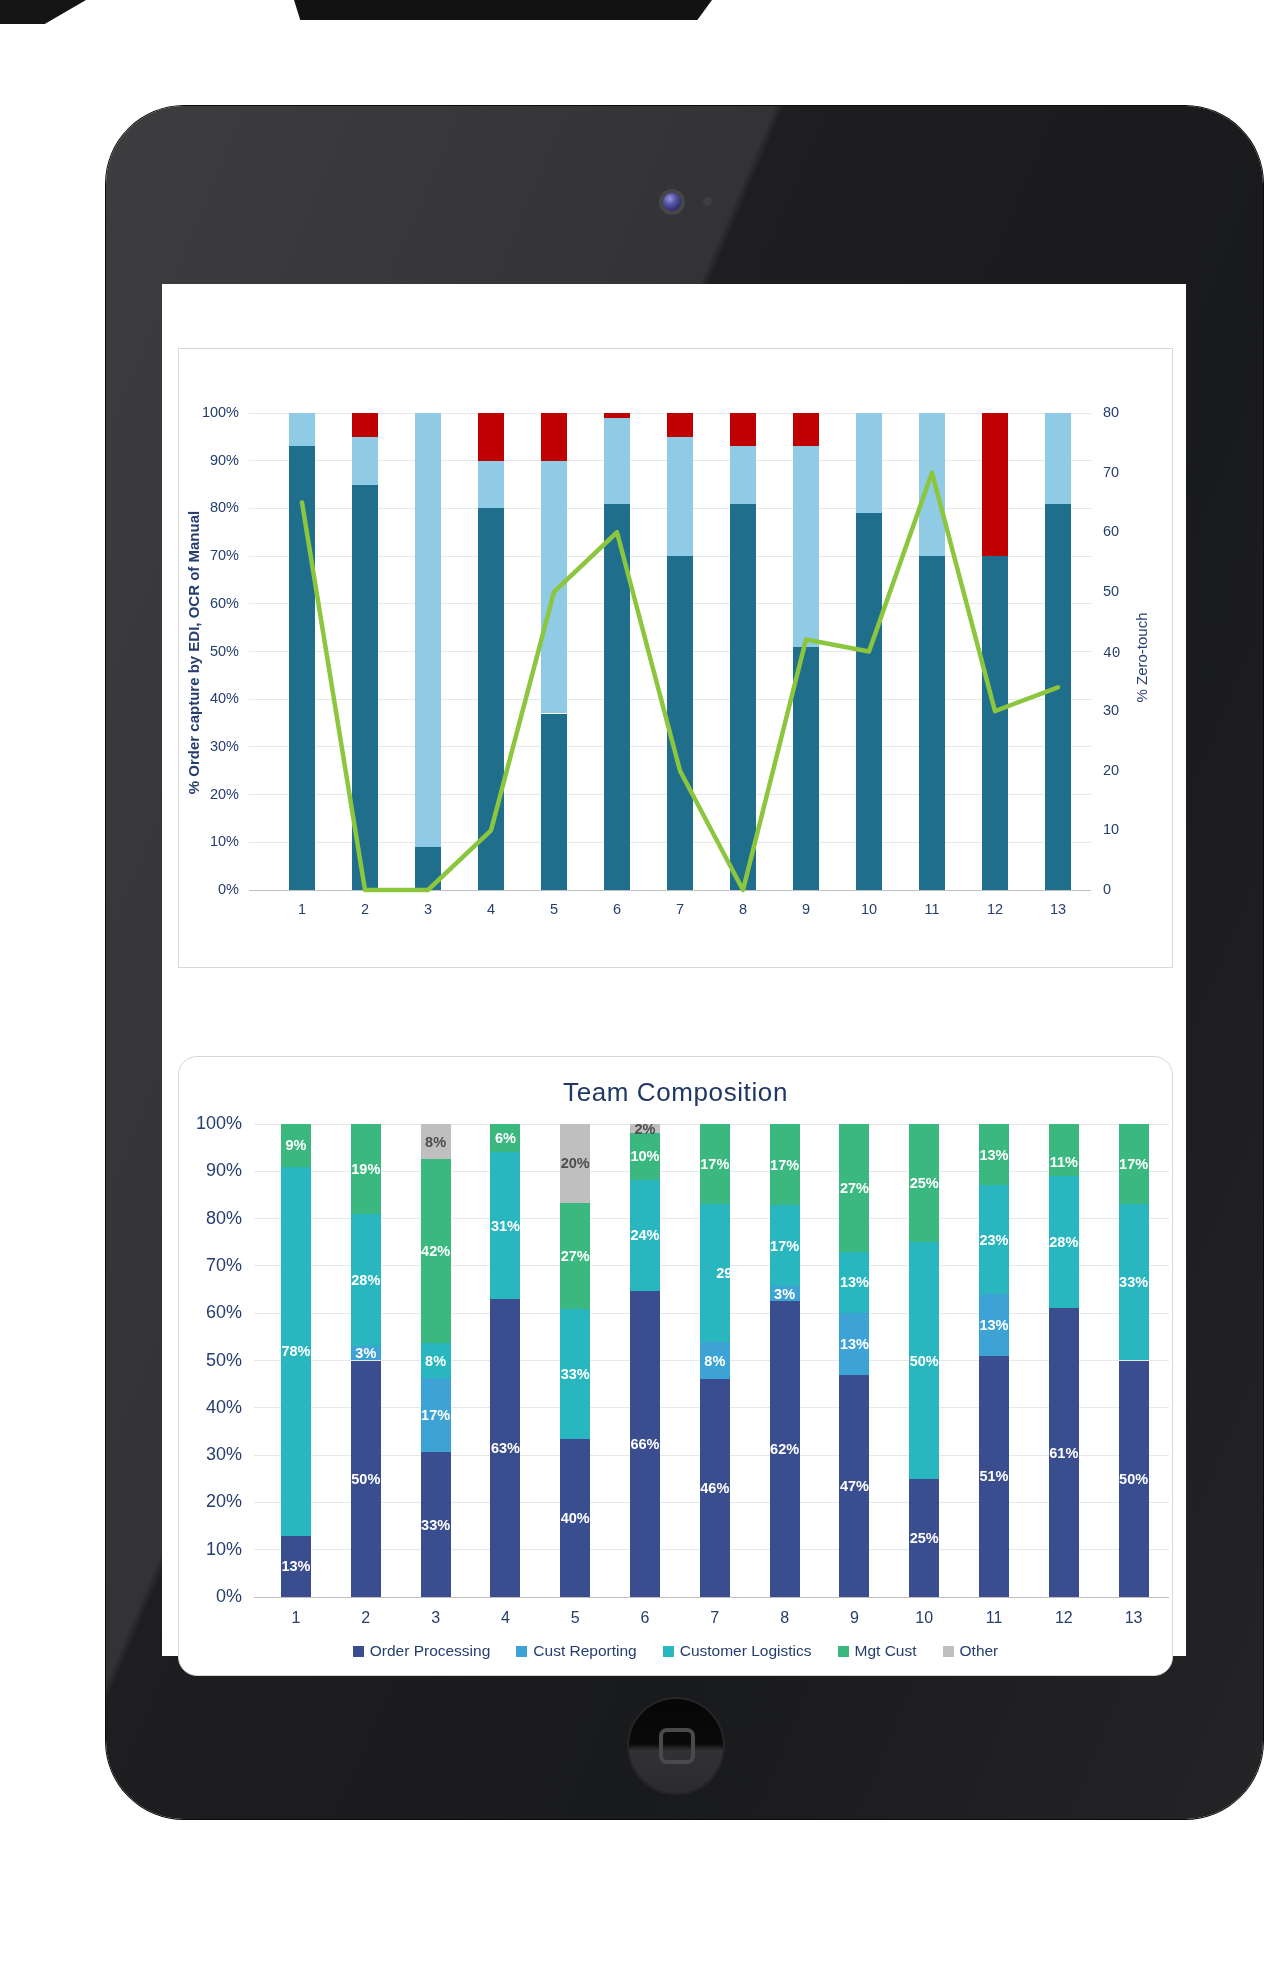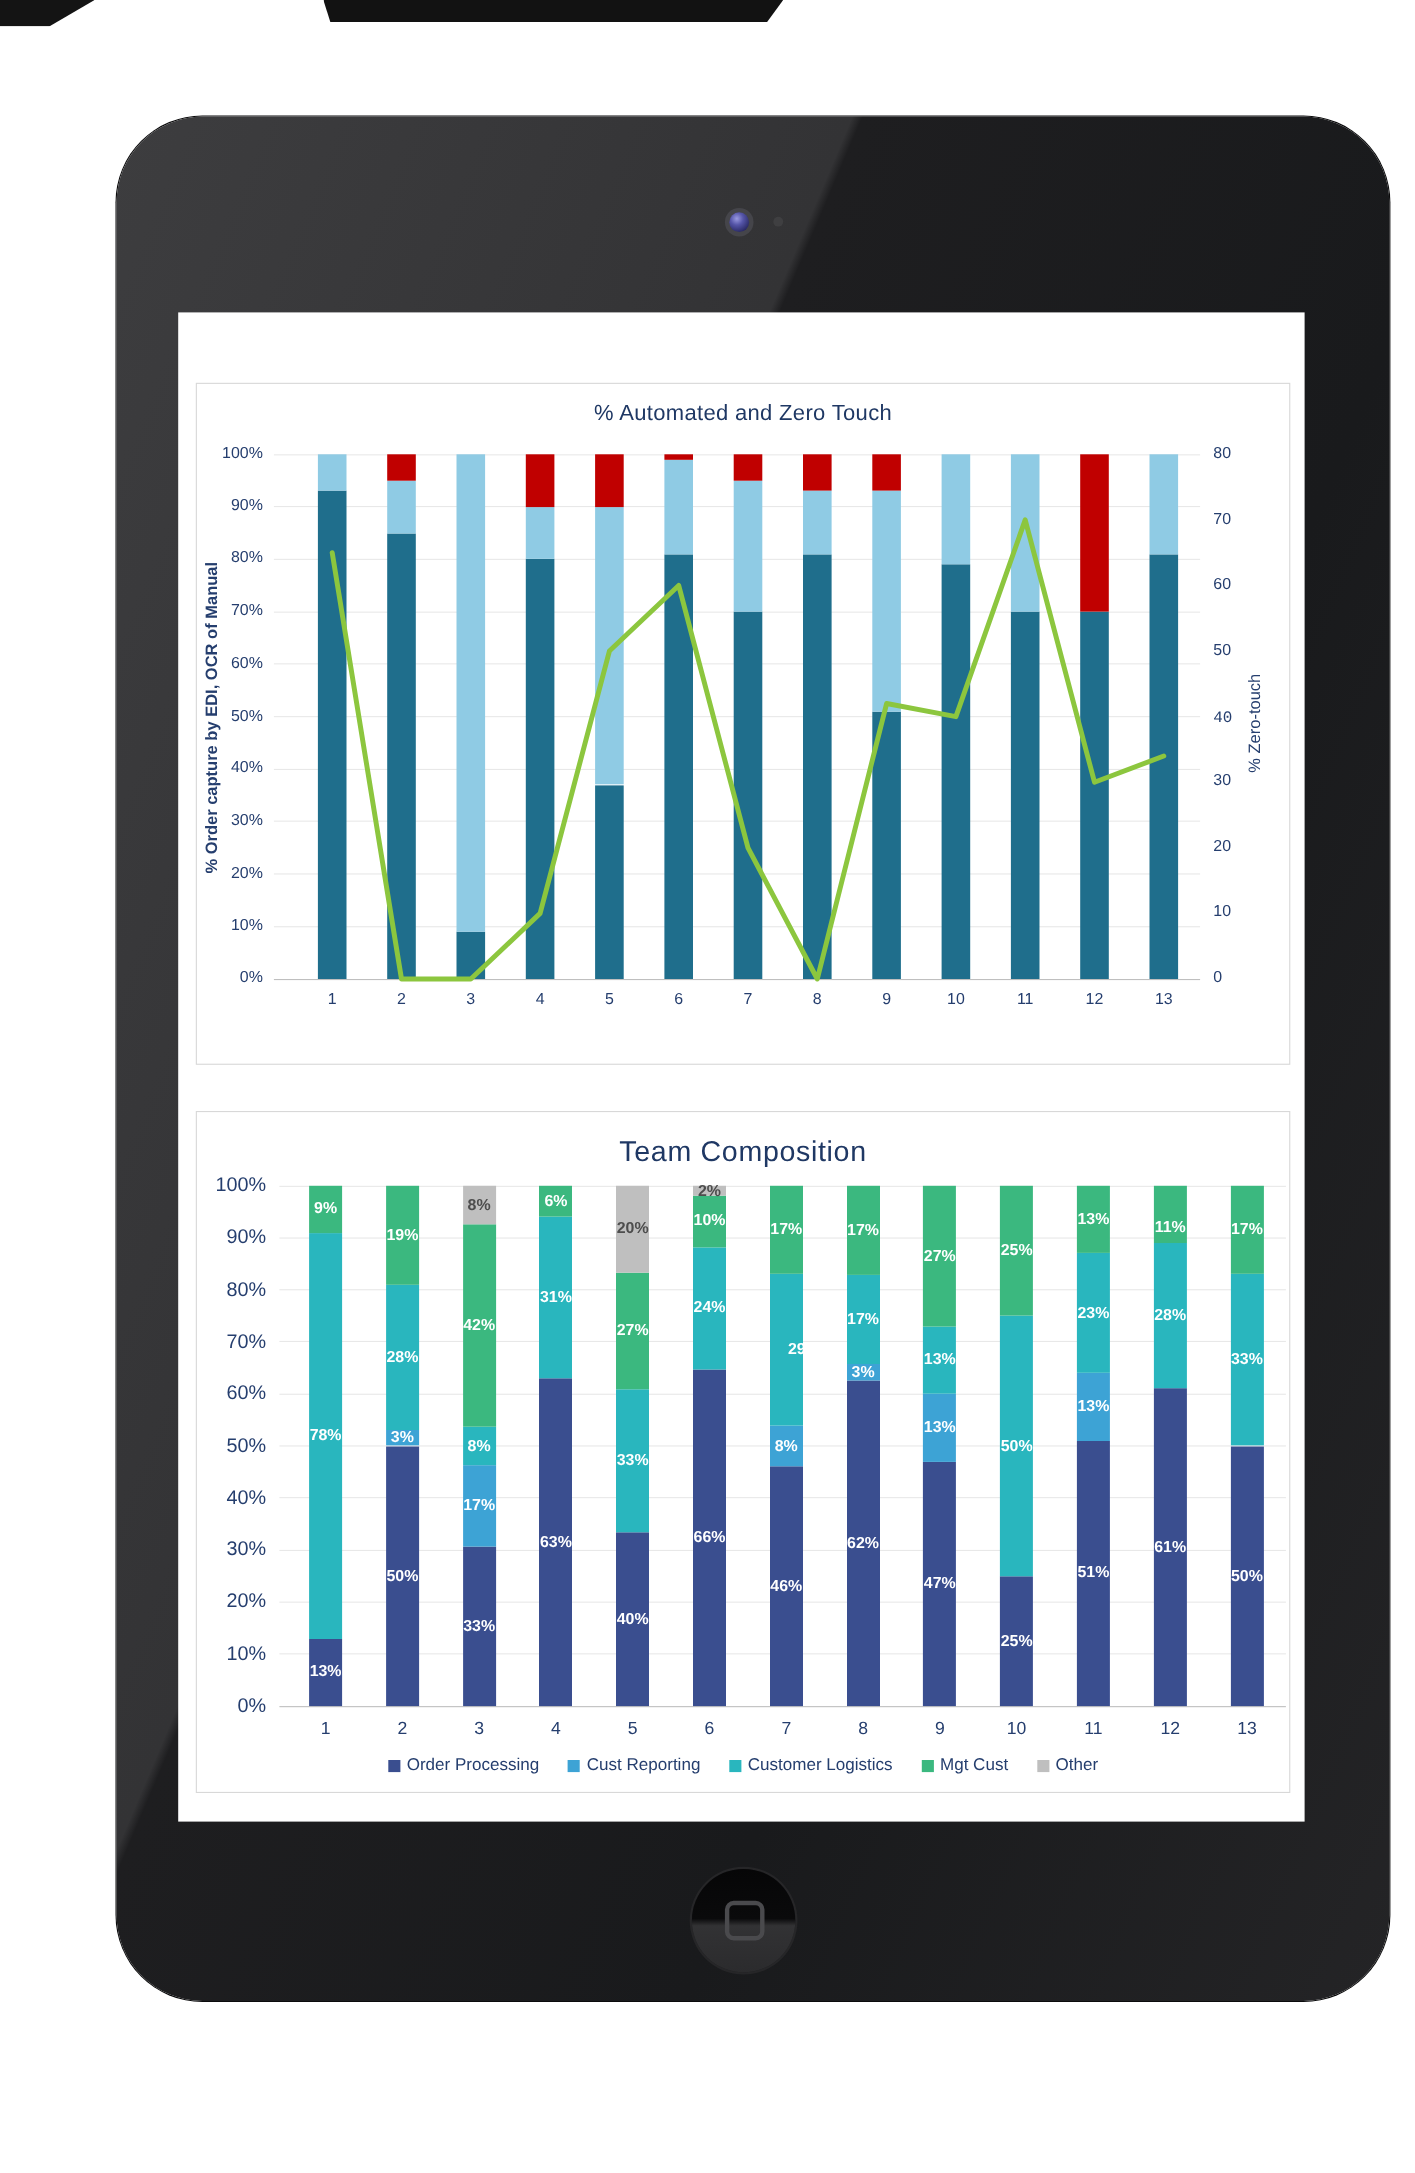--- a/index.html
+++ b/index.html
@@ -27,21 +27,21 @@
 
   .home-button{left:629px;top:1699px;width:94px;height:94px;border-radius:50%;
           background:linear-gradient(180deg,#060607 0%,#0a0a0b 48%,#323234 55%,#2b2b2d 100%);
           box-shadow:0 0 0 2px #262628;}
   .home-square{left:659px;top:1728px;width:28px;height:28px;border:4px solid #4a4a4d;
           border-radius:8px;background:transparent;}
 
   
   .panel{background:#ffffff;border:1px solid #d8d8d8;box-sizing:border-box;}
   .panel1{left:178px;top:348px;width:995px;height:620px;}
-  .panel2{left:178px;top:1010px;width:995px;height:620px;}
+  .panel2{left:178px;top:1056px;width:995px;height:620px;border-radius:19px;}
 
   .chart-title{width:100%;text-align:center;color:#1f3864;font-weight:400;}
   .c1-title{top:16px;font-size:20px;letter-spacing:.3px;}
   .c2-title{top:20px;font-size:26px;letter-spacing:.6px;}
 
   .rot{transform:rotate(-90deg);transform-origin:center;white-space:nowrap;
        color:#253e6e;font-size:15px;font-weight:600;}
   .rot-left{left:-186px;top:295px;width:400px;text-align:center;}
   .rot-right{left:762px;top:300px;width:400px;text-align:center;font-weight:400;}
 
@@ -78,21 +78,20 @@
   <div class="abs corner-wedge"></div>
 
   <div class="abs tablet"></div>
   <div class="abs camera-ring"></div>
   <div class="abs camera-lens"></div>
   <div class="abs camera-dot2"></div>
 
   <div class="abs screen"></div>
 
   <div class="abs panel panel1 c1">
-    <div class="abs chart-title c1-title">% Automated and Zero Touch</div>
     <div class="abs rot rot-left">% Order capture by EDI, OCR of Manual</div>
     <div class="abs rot rot-right">% Zero-touch</div>
     <div class="abs" id="c1-plot" style="left:0;top:0;width:995px;height:620px;">
         <div class="axisline" style="left: 70px; top: 540.5px; width: 842px; position: absolute;"></div>
         <div class="tick tick-y" style="left: 0px; top: 532px; position: absolute;">0%</div>
         <div class="gridline" style="left: 70px; top: 492.8px; width: 842px; position: absolute;"></div>
         <div class="tick tick-y" style="left: 0px; top: 484.3px; position: absolute;">10%</div>
         <div class="gridline" style="left: 70px; top: 445.1px; width: 842px; position: absolute;"></div>
         <div class="tick tick-y" style="left: 0px; top: 436.6px; position: absolute;">20%</div>
         <div class="gridline" style="left: 70px; top: 397.4px; width: 842px; position: absolute;"></div>

